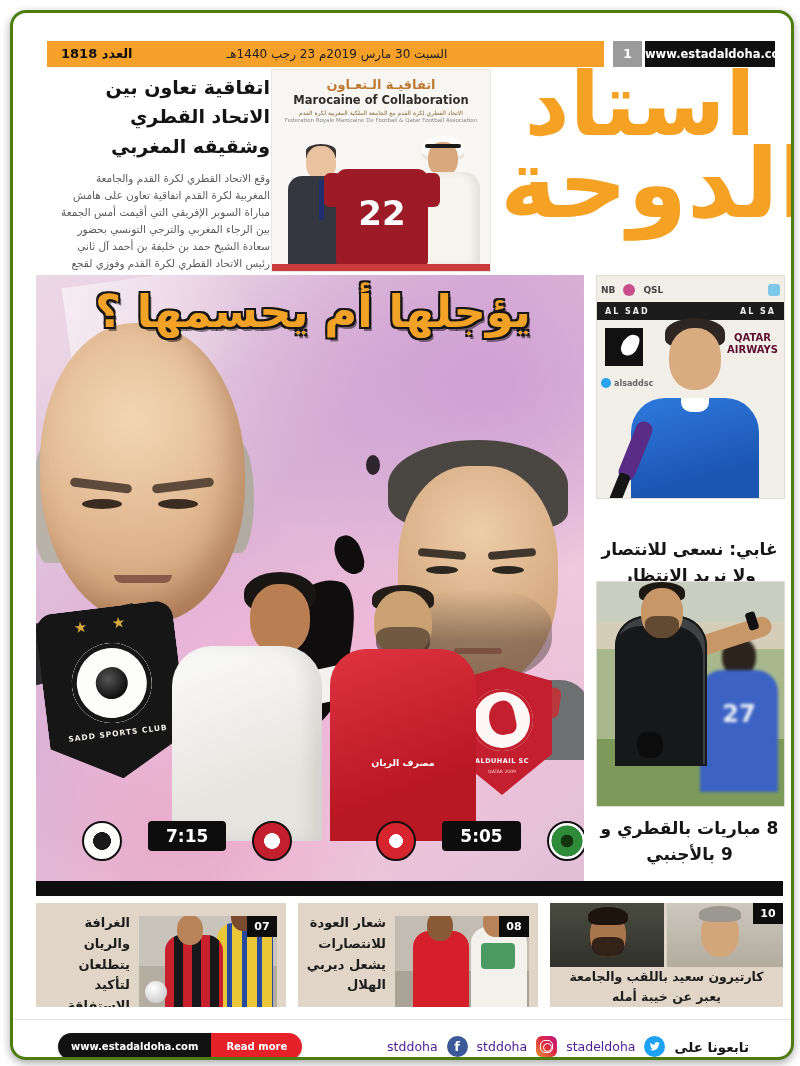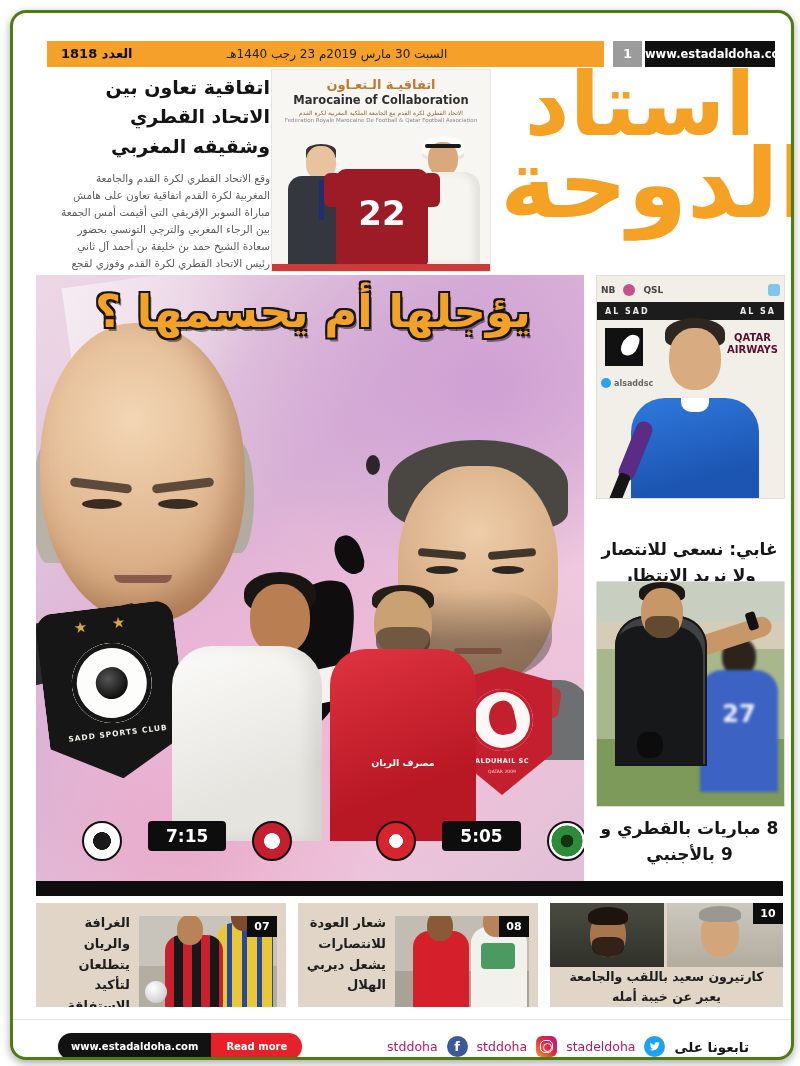--- a/index.html
+++ b/index.html
@@ -225,21 +225,21 @@
   .story3 .story-text3{position:absolute;left:0;right:0;top:64px;bottom:0;display:flex;align-items:center;justify-content:center;
       direction:rtl;font-size:12.5px;font-weight:bold;color:#1d1d1d;line-height:1.6;text-align:center;padding:0 8px;}
 
   
   .footer-sep{position:absolute;left:0;right:0;top:1006px;height:1px;background:#e6e4e0;}
   .readmore{position:absolute;left:45px;top:1020px;height:27px;display:flex;border-radius:14px;overflow:hidden;
       box-shadow:0 1px 2px rgba(0,0,0,.3);}
   .rm-site{background:#121212;color:#fff;font-size:10px;font-weight:bold;line-height:27px;padding:0 13px;}
   .rm-btn{background:#e6212a;color:#fff;font-size:10px;font-weight:bold;line-height:27px;padding:0 15px;}
   .socials{position:absolute;right:40px;top:1020px;height:27px;display:flex;align-items:center;gap:9px;}
-  .soc-handle{font-size:12.5px;color:#be185d;text-align:center;}
+  .soc-handle{font-size:12.5px;color:#4c1d95;text-align:center;}
   .soc-icon{width:21px;height:21px;border-radius:50%;display:flex;align-items:center;justify-content:center;color:#fff;
       font-size:13px;font-weight:bold;flex:none;}
   .soc-fb{background:#3b5998;}
   .soc-ig{border-radius:6px;background:linear-gradient(45deg,#f09433,#dc2743 55%,#bc1888);position:relative;}
   .soc-ig:before{content:"";position:absolute;inset:4px;border:1.5px solid #fff;border-radius:5px;}
   .soc-ig:after{content:"";position:absolute;left:7px;top:7px;width:7px;height:7px;border:1.5px solid #fff;border-radius:50%;}
   .soc-tw{background:#1da1f2;}
   .soc-follow{font-size:13.5px;font-weight:bold;color:#161616;direction:rtl;margin-right:2px;}
 </style>
 </head>

